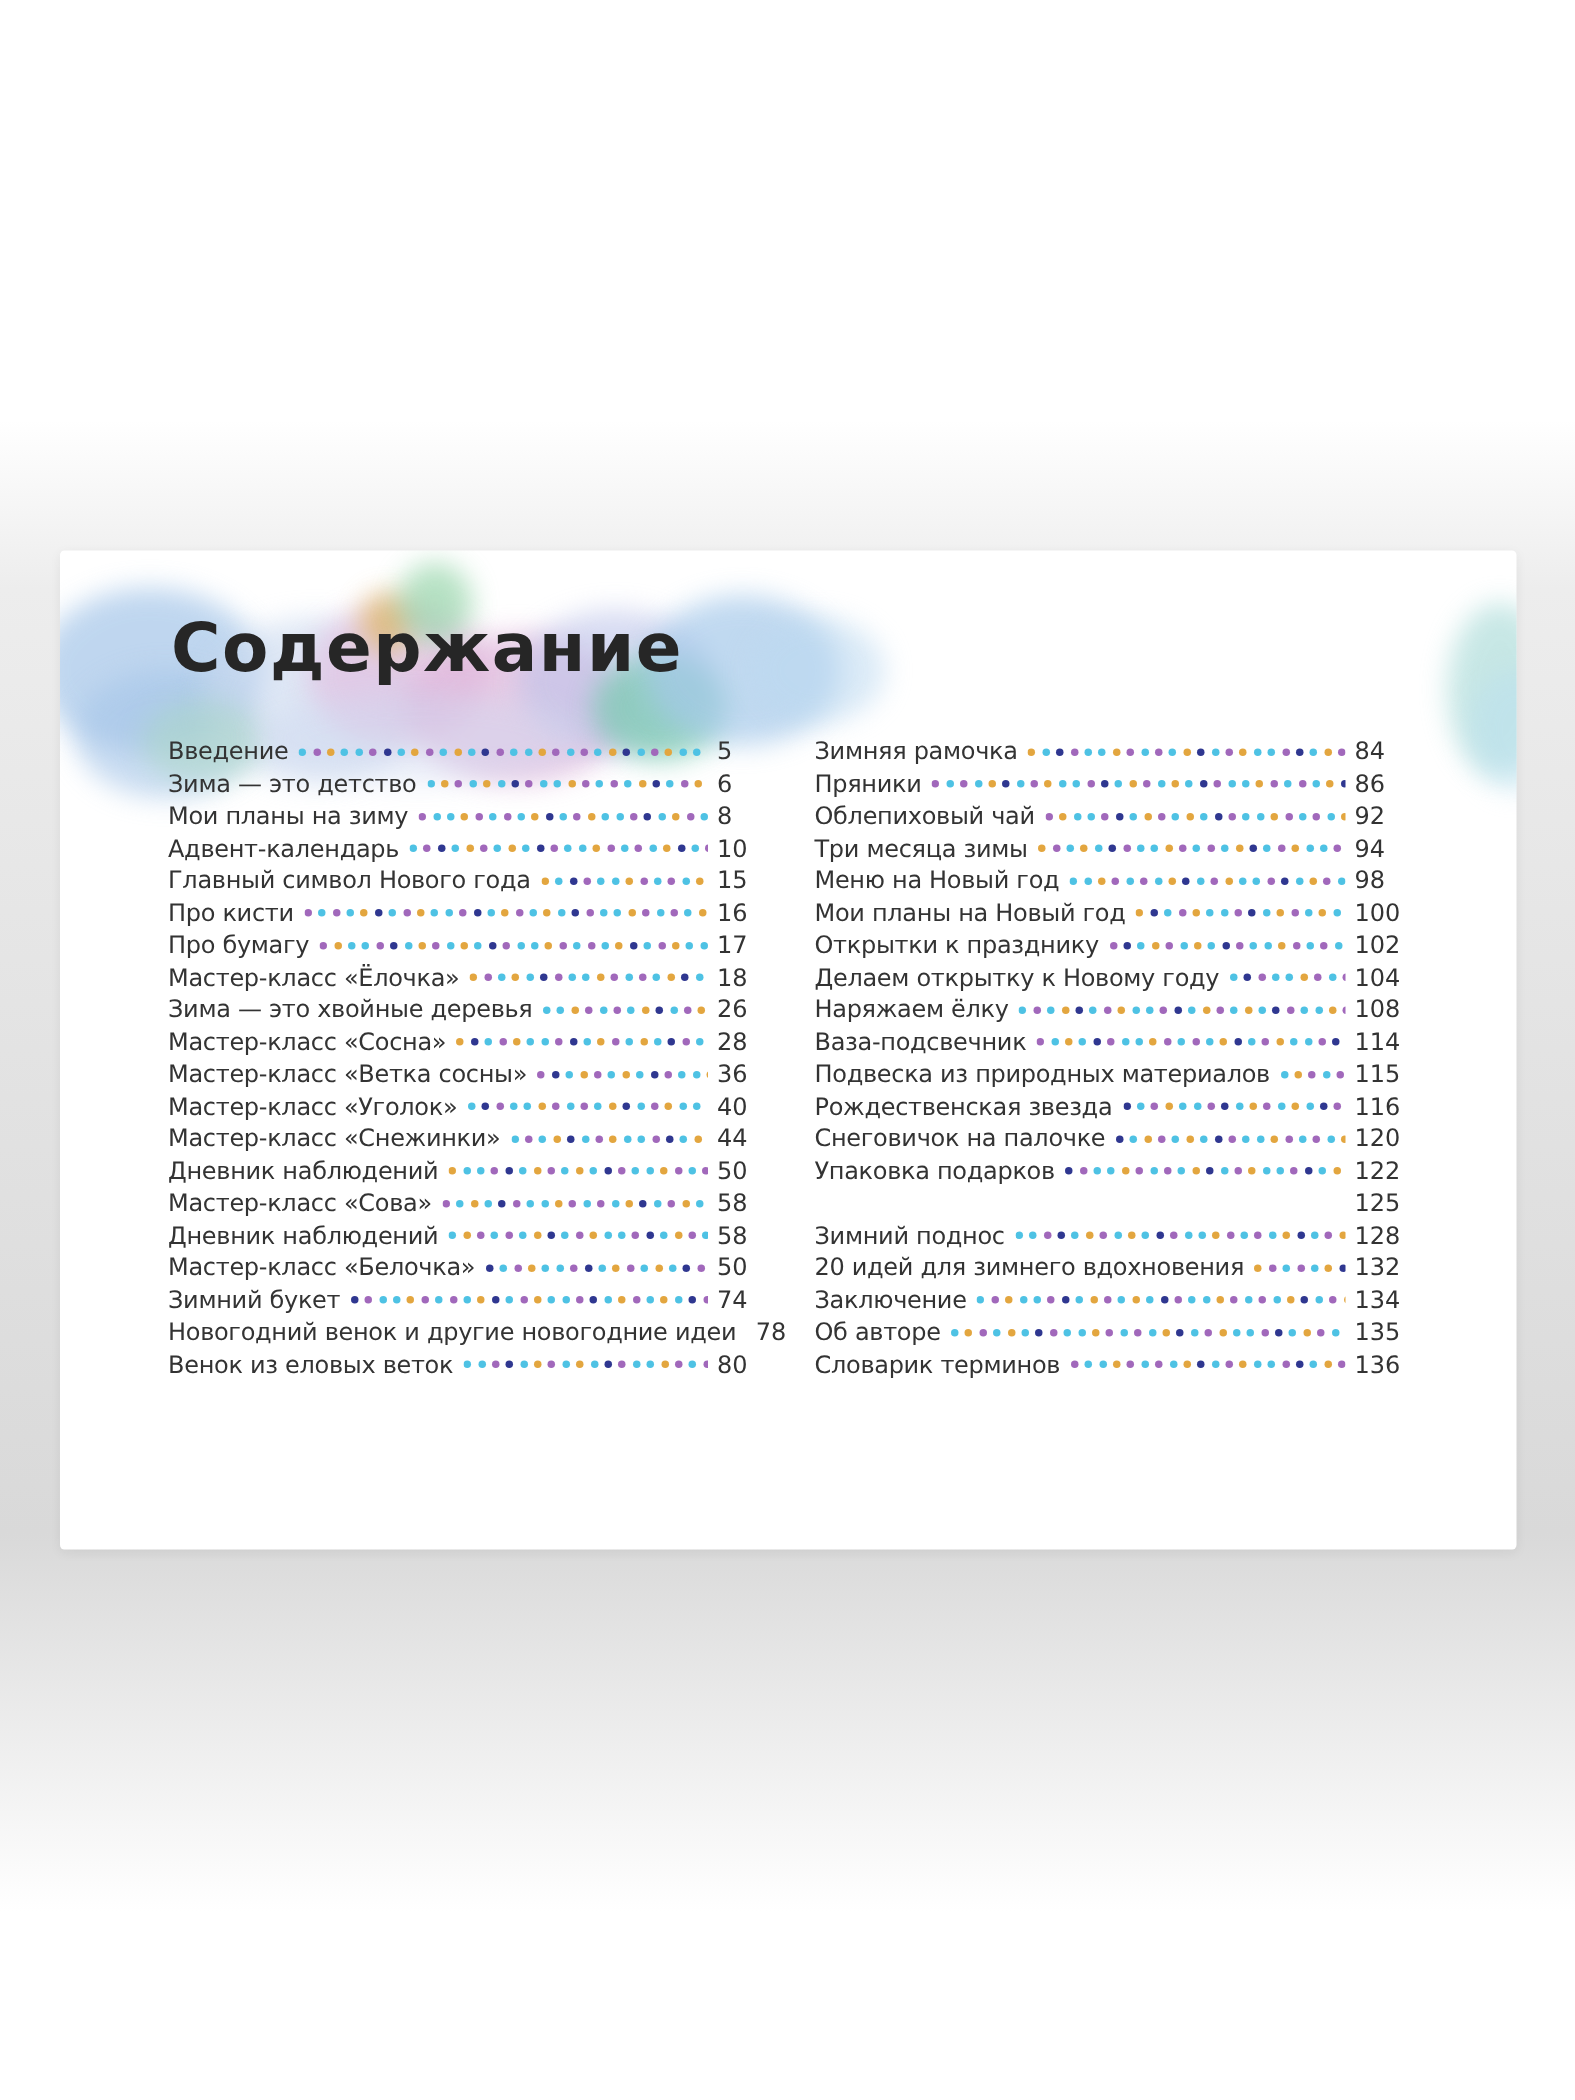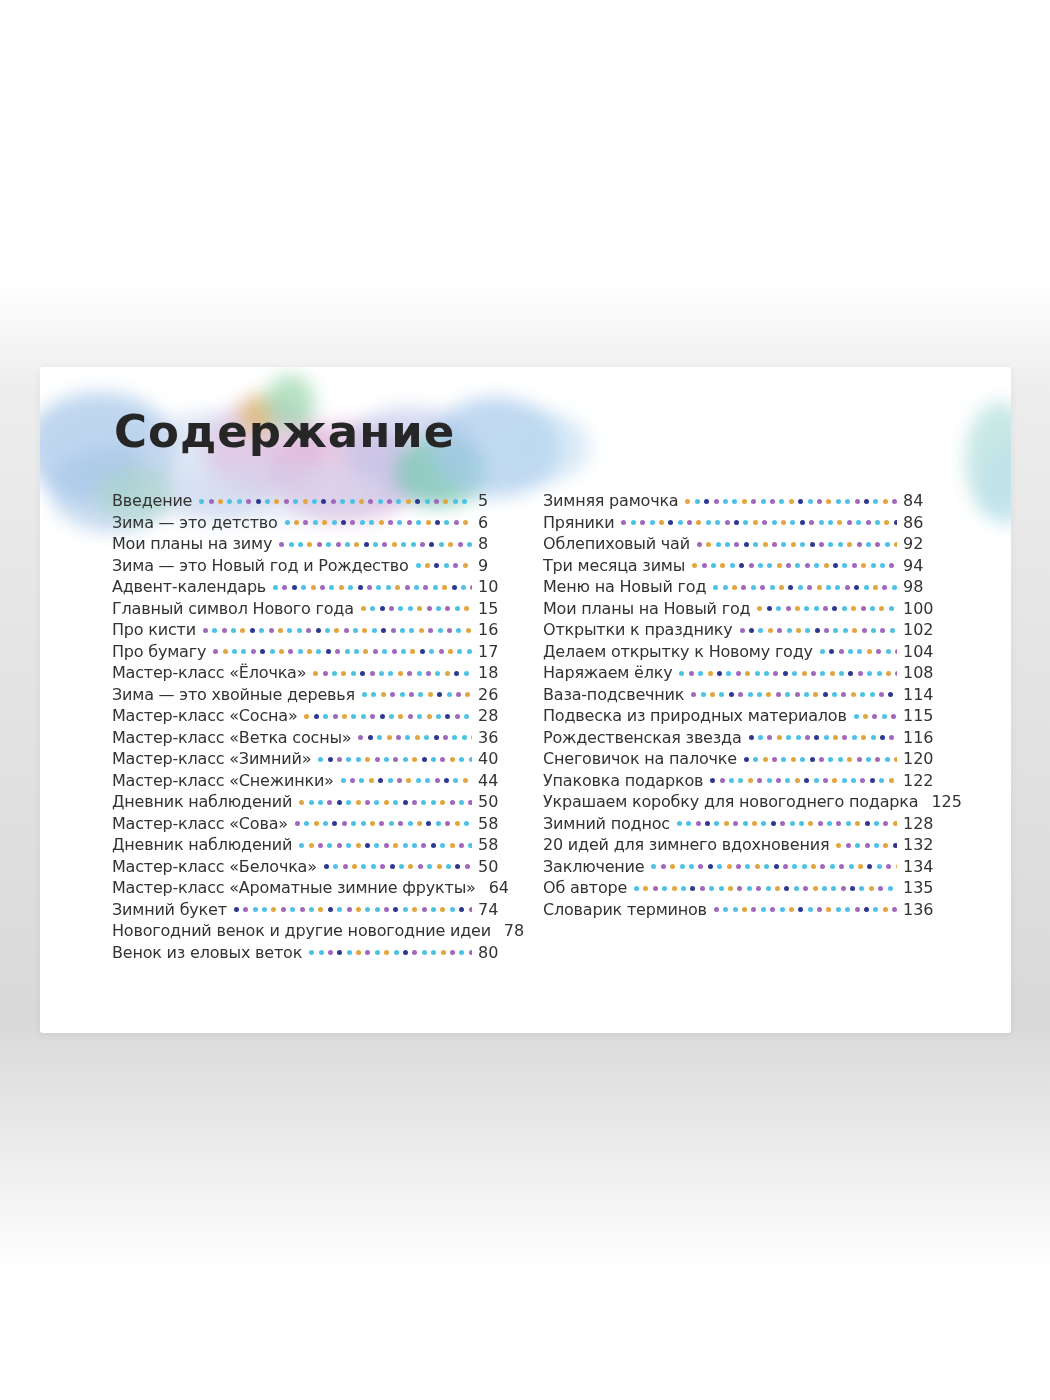--- a/index.html
+++ b/index.html
@@ -156,33 +156,20 @@
             <span class="dot" style="background: rgb(161, 104, 187);"></span>
             <span class="dot" style="background: rgb(47, 55, 144);"></span>
             <span class="dot" style="background: rgb(78, 194, 228);"></span>
             <span class="dot" style="background: rgb(227, 166, 63);"></span>
             <span class="dot" style="background: rgb(161, 104, 187);"></span>
             <span class="dot" style="background: rgb(78, 194, 228);"></span>
           </span>
           <span class="toc-num toc-num-left">8</span>
         </div>
         <div class="toc-row">
-          <span class="toc-label">Зима — это Новый год и Рождество</span>
-          <span class="dot-leader">
-            <span class="dot" style="background: rgb(78, 194, 228);"></span>
-            <span class="dot" style="background: rgb(227, 166, 63);"></span>
-            <span class="dot" style="background: rgb(47, 55, 144);"></span>
-            <span class="dot" style="background: rgb(78, 194, 228);"></span>
-            <span class="dot" style="background: rgb(161, 104, 187);"></span>
-            <span class="dot" style="background: rgb(227, 166, 63);"></span>
-            <span class="dot" style="background: rgb(78, 194, 228);"></span>
-          </span>
-          <span class="toc-num toc-num-left">9</span>
-        </div>
-        <div class="toc-row">
           <span class="toc-label">Адвент-календарь</span>
           <span class="dot-leader">
             <span class="dot" style="background: rgb(78, 194, 228);"></span>
             <span class="dot" style="background: rgb(161, 104, 187);"></span>
             <span class="dot" style="background: rgb(47, 55, 144);"></span>
             <span class="dot" style="background: rgb(78, 194, 228);"></span>
             <span class="dot" style="background: rgb(227, 166, 63);"></span>
             <span class="dot" style="background: rgb(161, 104, 187);"></span>
             <span class="dot" style="background: rgb(78, 194, 228);"></span>
             <span class="dot" style="background: rgb(227, 166, 63);"></span>
@@ -368,21 +355,21 @@
             <span class="dot" style="background: rgb(78, 194, 228);"></span>
             <span class="dot" style="background: rgb(47, 55, 144);"></span>
             <span class="dot" style="background: rgb(161, 104, 187);"></span>
             <span class="dot" style="background: rgb(78, 194, 228);"></span>
             <span class="dot" style="background: rgb(78, 194, 228);"></span>
             <span class="dot" style="background: rgb(227, 166, 63);"></span>
           </span>
           <span class="toc-num toc-num-left">36</span>
         </div>
         <div class="toc-row">
-          <span class="toc-label">Мастер-класс «Зимний»</span>
+          <span class="toc-label">Мастер-класс «Уголок»</span>
           <span class="dot-leader">
             <span class="dot" style="background: rgb(78, 194, 228);"></span>
             <span class="dot" style="background: rgb(47, 55, 144);"></span>
             <span class="dot" style="background: rgb(161, 104, 187);"></span>
             <span class="dot" style="background: rgb(78, 194, 228);"></span>
             <span class="dot" style="background: rgb(78, 194, 228);"></span>
             <span class="dot" style="background: rgb(227, 166, 63);"></span>
             <span class="dot" style="background: rgb(161, 104, 187);"></span>
             <span class="dot" style="background: rgb(78, 194, 228);"></span>
             <span class="dot" style="background: rgb(161, 104, 187);"></span>
@@ -506,25 +493,20 @@
             <span class="dot" style="background: rgb(78, 194, 228);"></span>
             <span class="dot" style="background: rgb(227, 166, 63);"></span>
             <span class="dot" style="background: rgb(161, 104, 187);"></span>
             <span class="dot" style="background: rgb(78, 194, 228);"></span>
             <span class="dot" style="background: rgb(227, 166, 63);"></span>
             <span class="dot" style="background: rgb(78, 194, 228);"></span>
             <span class="dot" style="background: rgb(47, 55, 144);"></span>
             <span class="dot" style="background: rgb(161, 104, 187);"></span>
           </span>
           <span class="toc-num toc-num-left">50</span>
-        </div>
-        <div class="toc-row">
-          <span class="toc-label">Мастер-класс «Ароматные зимние фрукты»</span>
-          <span class="dot-leader"></span>
-          <span class="toc-num toc-num-left">64</span>
         </div>
         <div class="toc-row">
           <span class="toc-label">Зимний букет</span>
           <span class="dot-leader">
             <span class="dot" style="background: rgb(47, 55, 144);"></span>
             <span class="dot" style="background: rgb(161, 104, 187);"></span>
             <span class="dot" style="background: rgb(78, 194, 228);"></span>
             <span class="dot" style="background: rgb(78, 194, 228);"></span>
             <span class="dot" style="background: rgb(227, 166, 63);"></span>
             <span class="dot" style="background: rgb(161, 104, 187);"></span>
@@ -922,21 +904,20 @@
             <span class="dot" style="background: rgb(78, 194, 228);"></span>
             <span class="dot" style="background: rgb(78, 194, 228);"></span>
             <span class="dot" style="background: rgb(161, 104, 187);"></span>
             <span class="dot" style="background: rgb(47, 55, 144);"></span>
             <span class="dot" style="background: rgb(78, 194, 228);"></span>
             <span class="dot" style="background: rgb(227, 166, 63);"></span>
           </span>
           <span class="toc-num toc-num-right">122</span>
         </div>
         <div class="toc-row">
-          <span class="toc-label">Украшаем коробку для новогоднего подарка</span>
           <span class="dot-leader"></span>
           <span class="toc-num toc-num-right">125</span>
         </div>
         <div class="toc-row">
           <span class="toc-label">Зимний поднос</span>
           <span class="dot-leader">
             <span class="dot" style="background: rgb(78, 194, 228);"></span>
             <span class="dot" style="background: rgb(78, 194, 228);"></span>
             <span class="dot" style="background: rgb(161, 104, 187);"></span>
             <span class="dot" style="background: rgb(47, 55, 144);"></span>

